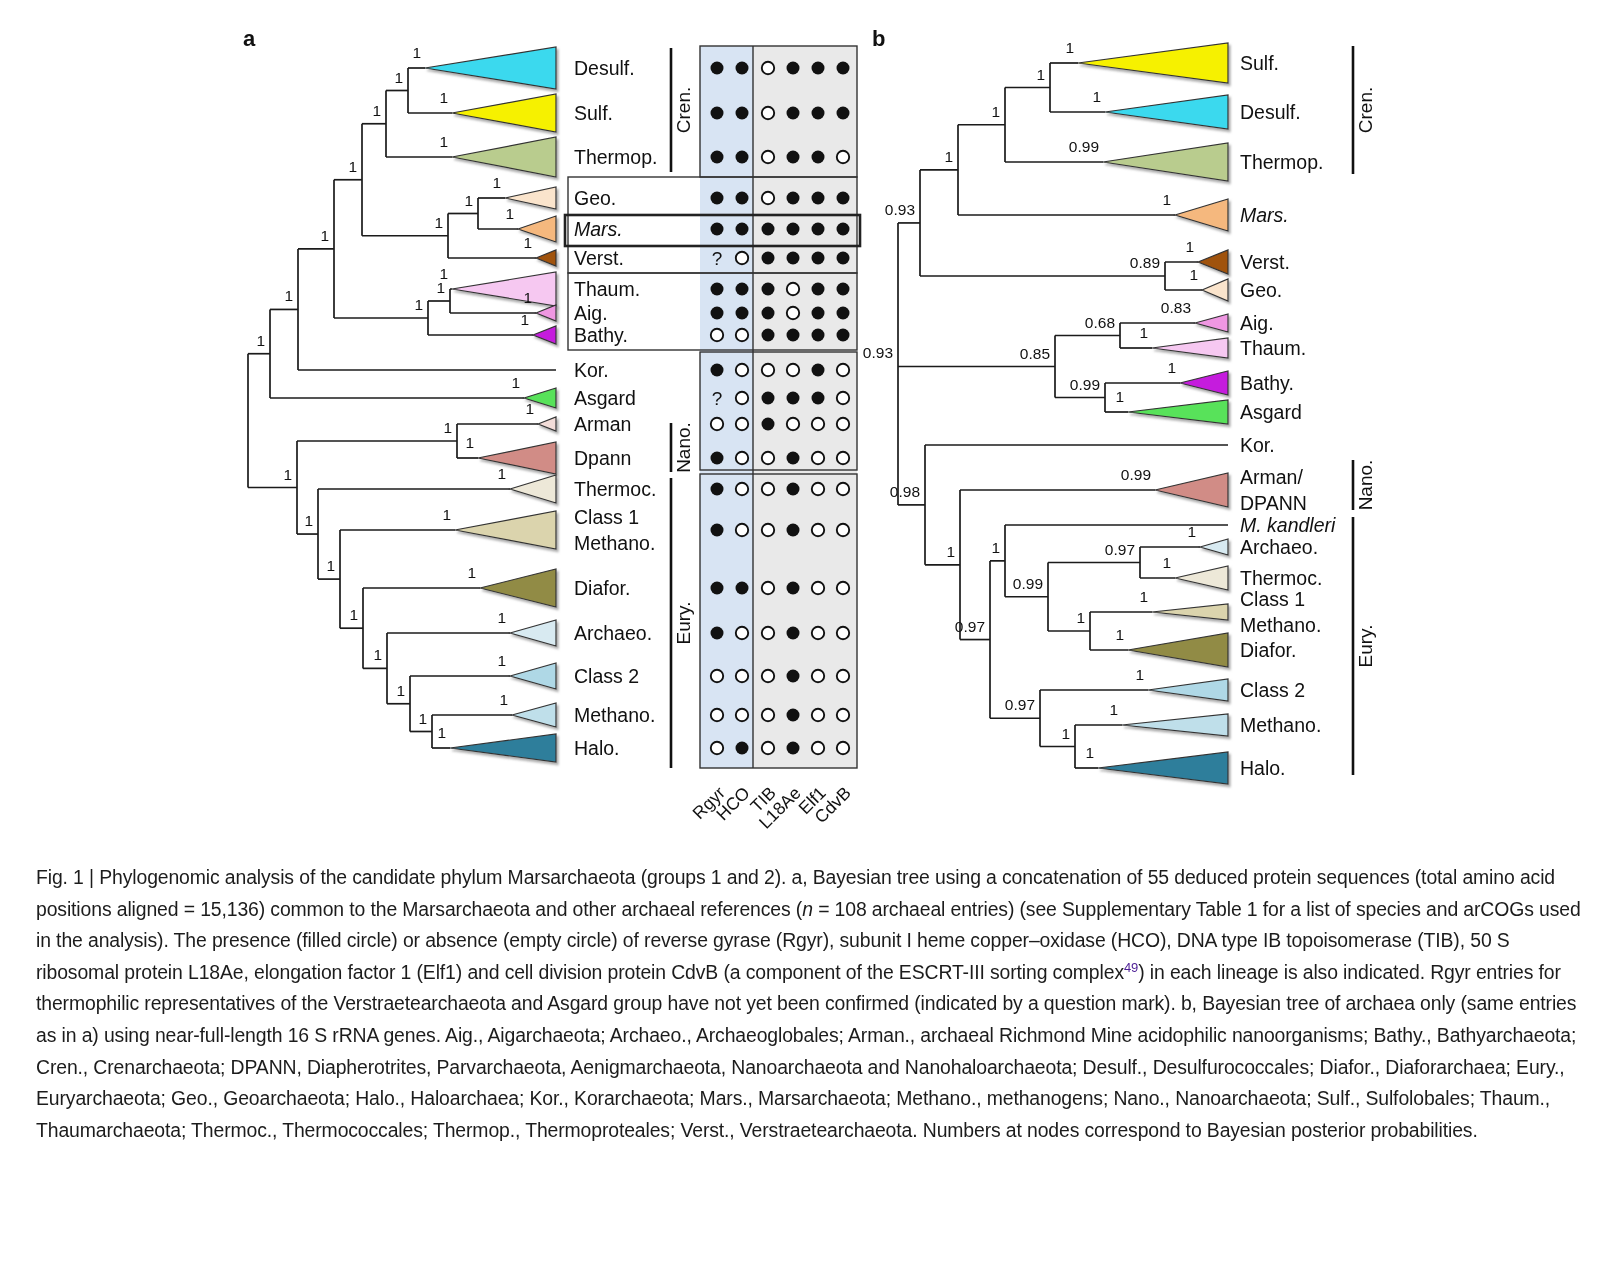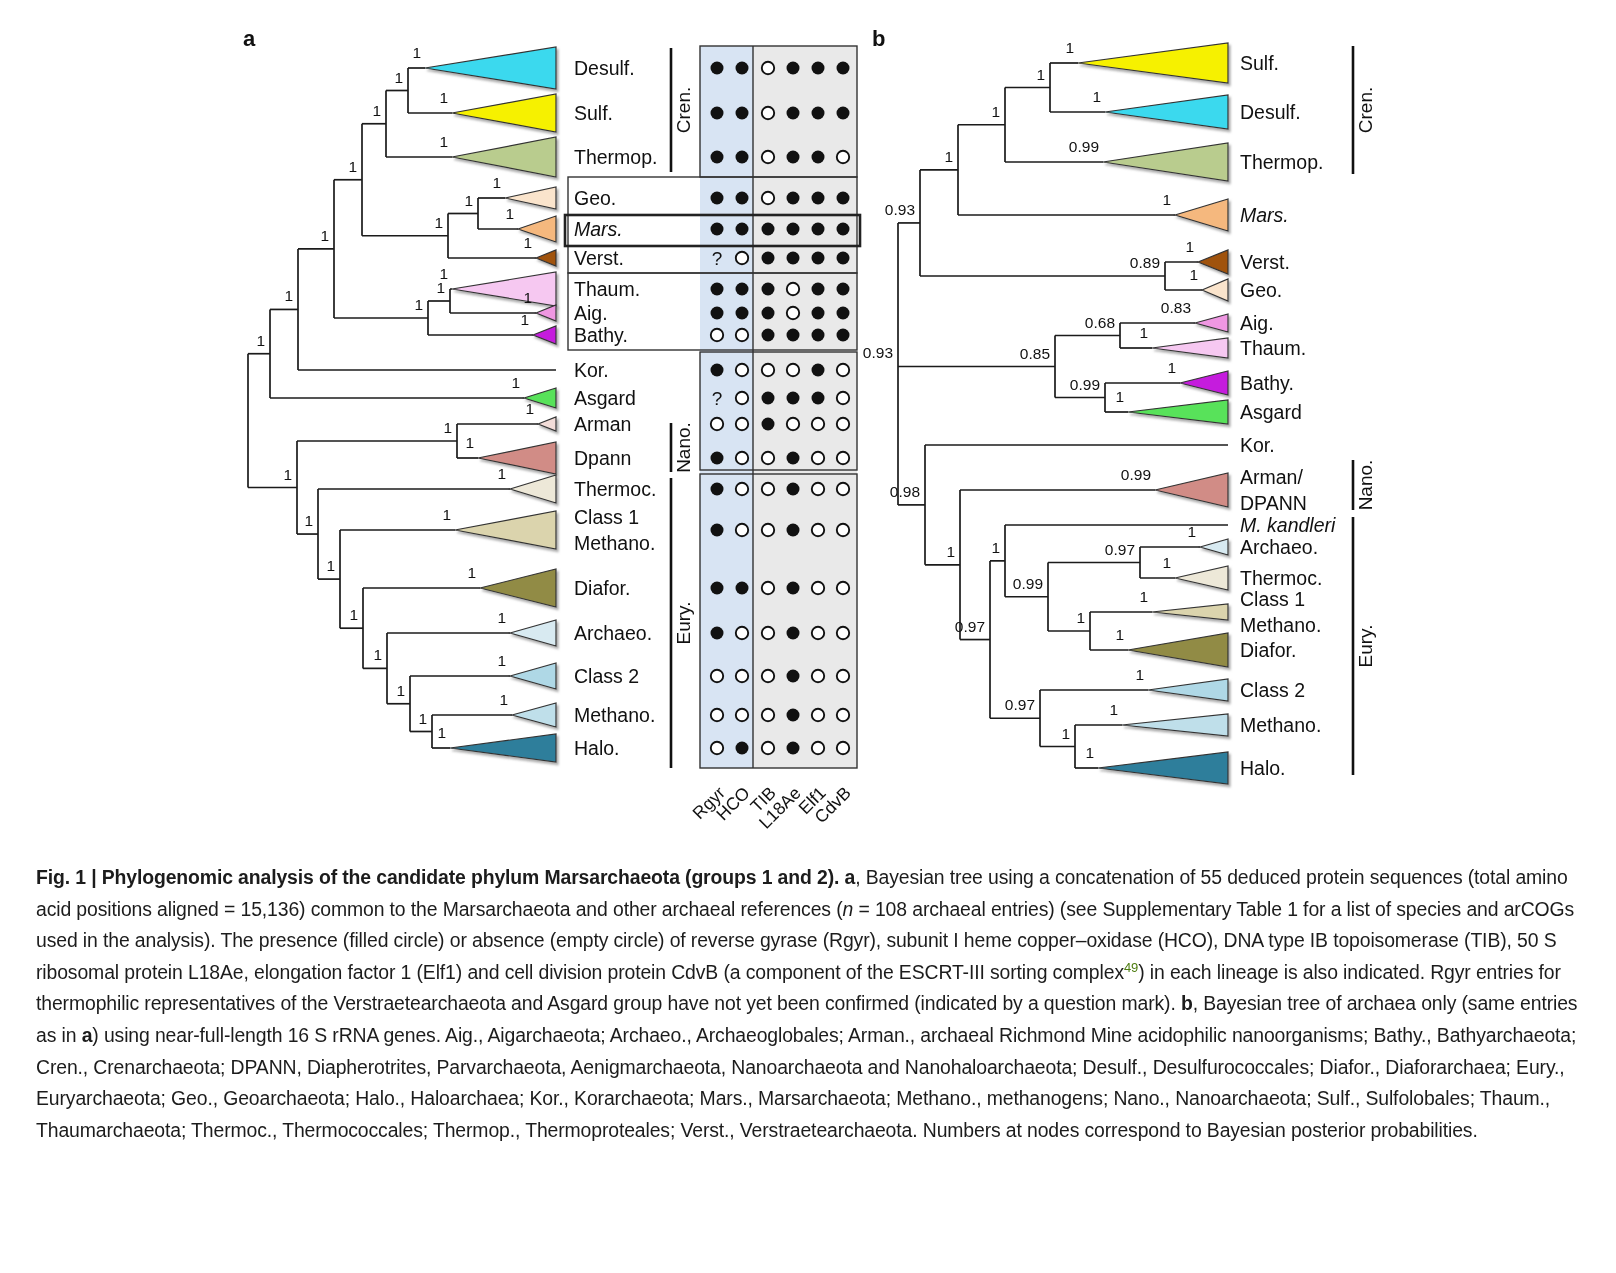--- a/index.html
+++ b/index.html
@@ -8,23 +8,23 @@
   #fig-svg{position:absolute;left:0;top:0;}
   .panel-letter{font-family:"Liberation Sans",sans-serif;font-size:22px;font-weight:bold;fill:#111;}
   .tip-label{font-size:19.5px;fill:#111;}
   .it{font-style:italic;}
   .support{font-size:15.5px;fill:#111;}
   .col-label{font-size:17.5px;fill:#111;}
   .bar-label{font-size:19px;fill:#111;}
   .qmark{font-size:19px;fill:#111;}
   .caption{position:absolute;left:36px;top:862px;width:1548px;
            font-size:19.4px;line-height:31.6px;color:#1c1c1c;letter-spacing:-0.12px;}
-  .caption .cap-b{font-weight:bold;text-align:right;}
+  .caption .cap-b{font-weight:normal;text-align:right;}
   .caption .cap-i{font-style:italic;}
-  .caption .cap-sup{font-size:13px;vertical-align:super;color:#4d7c0f;line-height:0;}
+  .caption .cap-sup{font-size:13px;vertical-align:super;color:#4c1d95;line-height:0;}
 </style>
 </head>
 <body>
 
 <div class="page">
   <svg id="fig-svg" width="1616" height="868" viewBox="0 0 1616 868">
     <defs>
       <filter id="ds" x="-20%" y="-20%" width="150%" height="160%">
         <feDropShadow dx="2" dy="2.5" stdDeviation="1.1" flood-color="#8f8f8f" flood-opacity="0.75"></feDropShadow>
       </filter>

